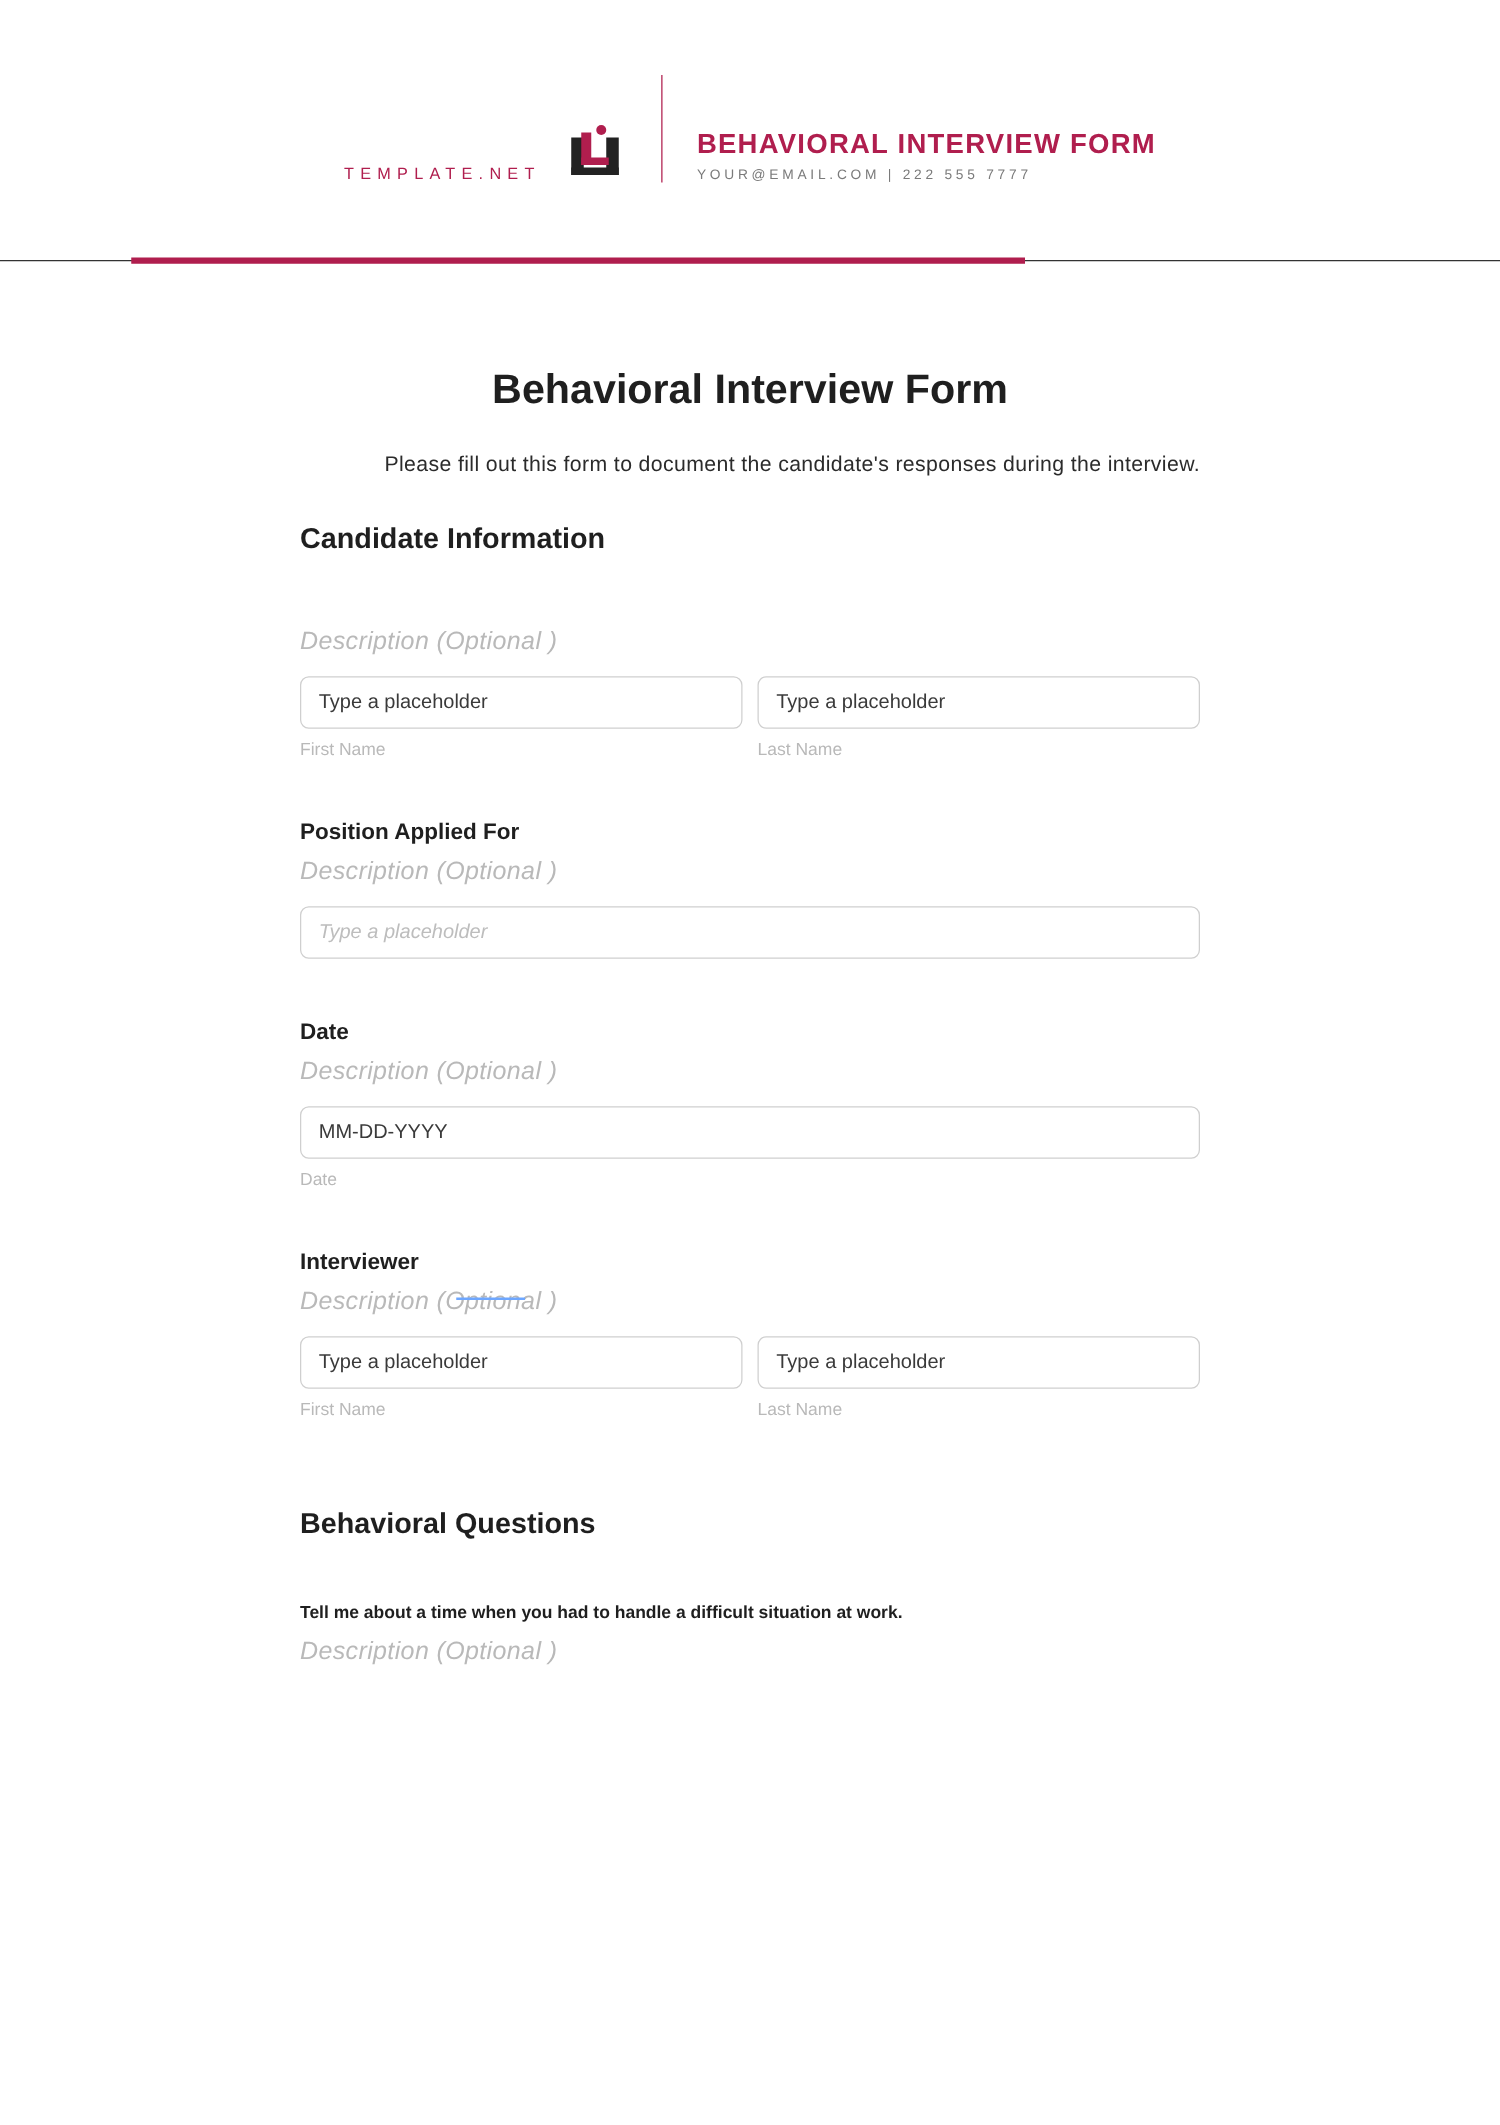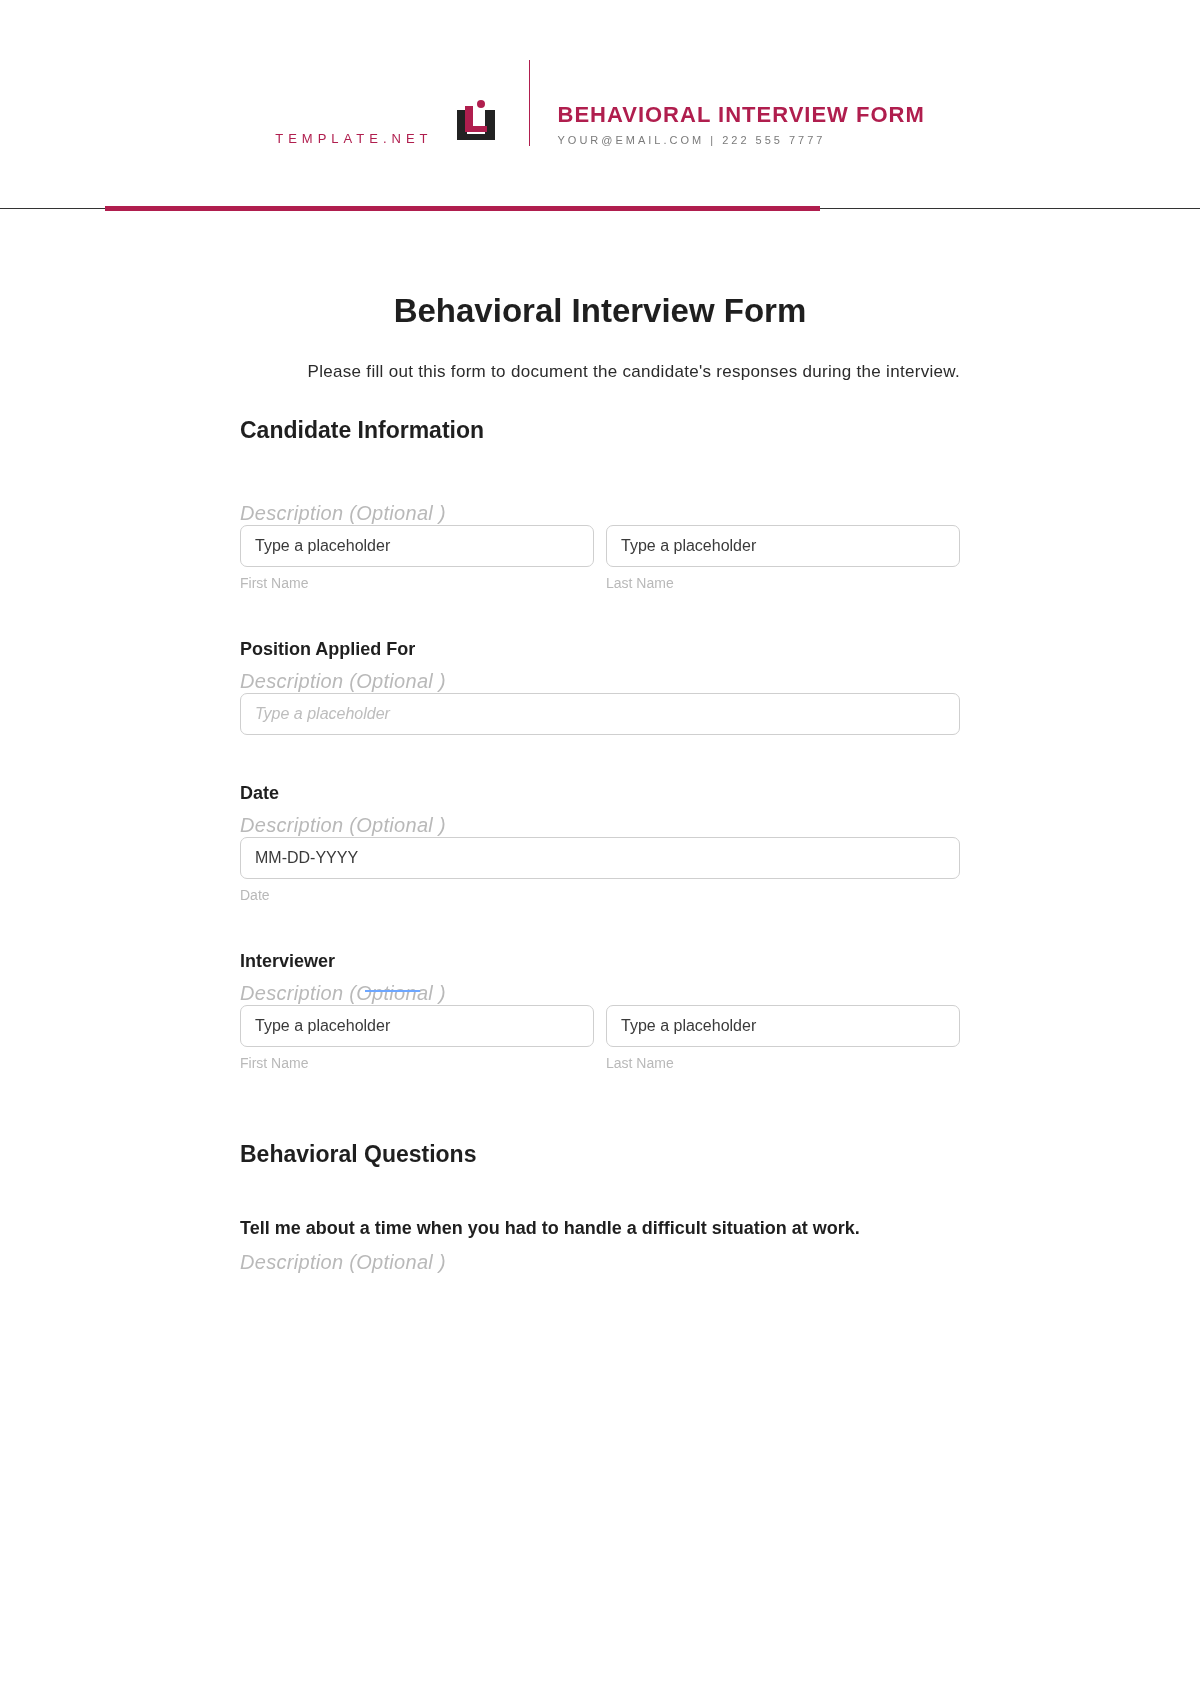--- a/index.html
+++ b/index.html
@@ -98,21 +98,21 @@
     display: inline-block;
   }
   .underline-accent {
     position:absolute;
     left:125px;
     top:8px;
     width:55px;
     height:2px;
     background:#6ea7ff;
   }
-  .row { display:flex; gap:12px; margin-top:0; }
+  .row { display:flex; gap:12px; margin-top:16px; }
   .col { flex:1; display:flex; flex-direction:column; }
   input.text-input {
     width:100%;
     height:42px;
     border:1px solid #cfcfcf;
     border-radius:7px;
     padding:0 14px;
     font-size:16px;
     color:#333;
     background:#fff;
@@ -125,21 +125,21 @@
   input.text-input.filled::placeholder {
     color:#3a3a3a;
     font-style: normal;
   }
   .sublabel {
     font-size:14px;
     color:#b9b9b9;
     margin-top:8px;
   }
   .question-label {
-    font-size:18px;
+    font-size:14px;
     font-weight:700;
     color:#1f1f1f;
     margin-top:48px;
     line-height:1.4;
   }
 </style>
 </head>
 <body>
 
 <div class="page">

